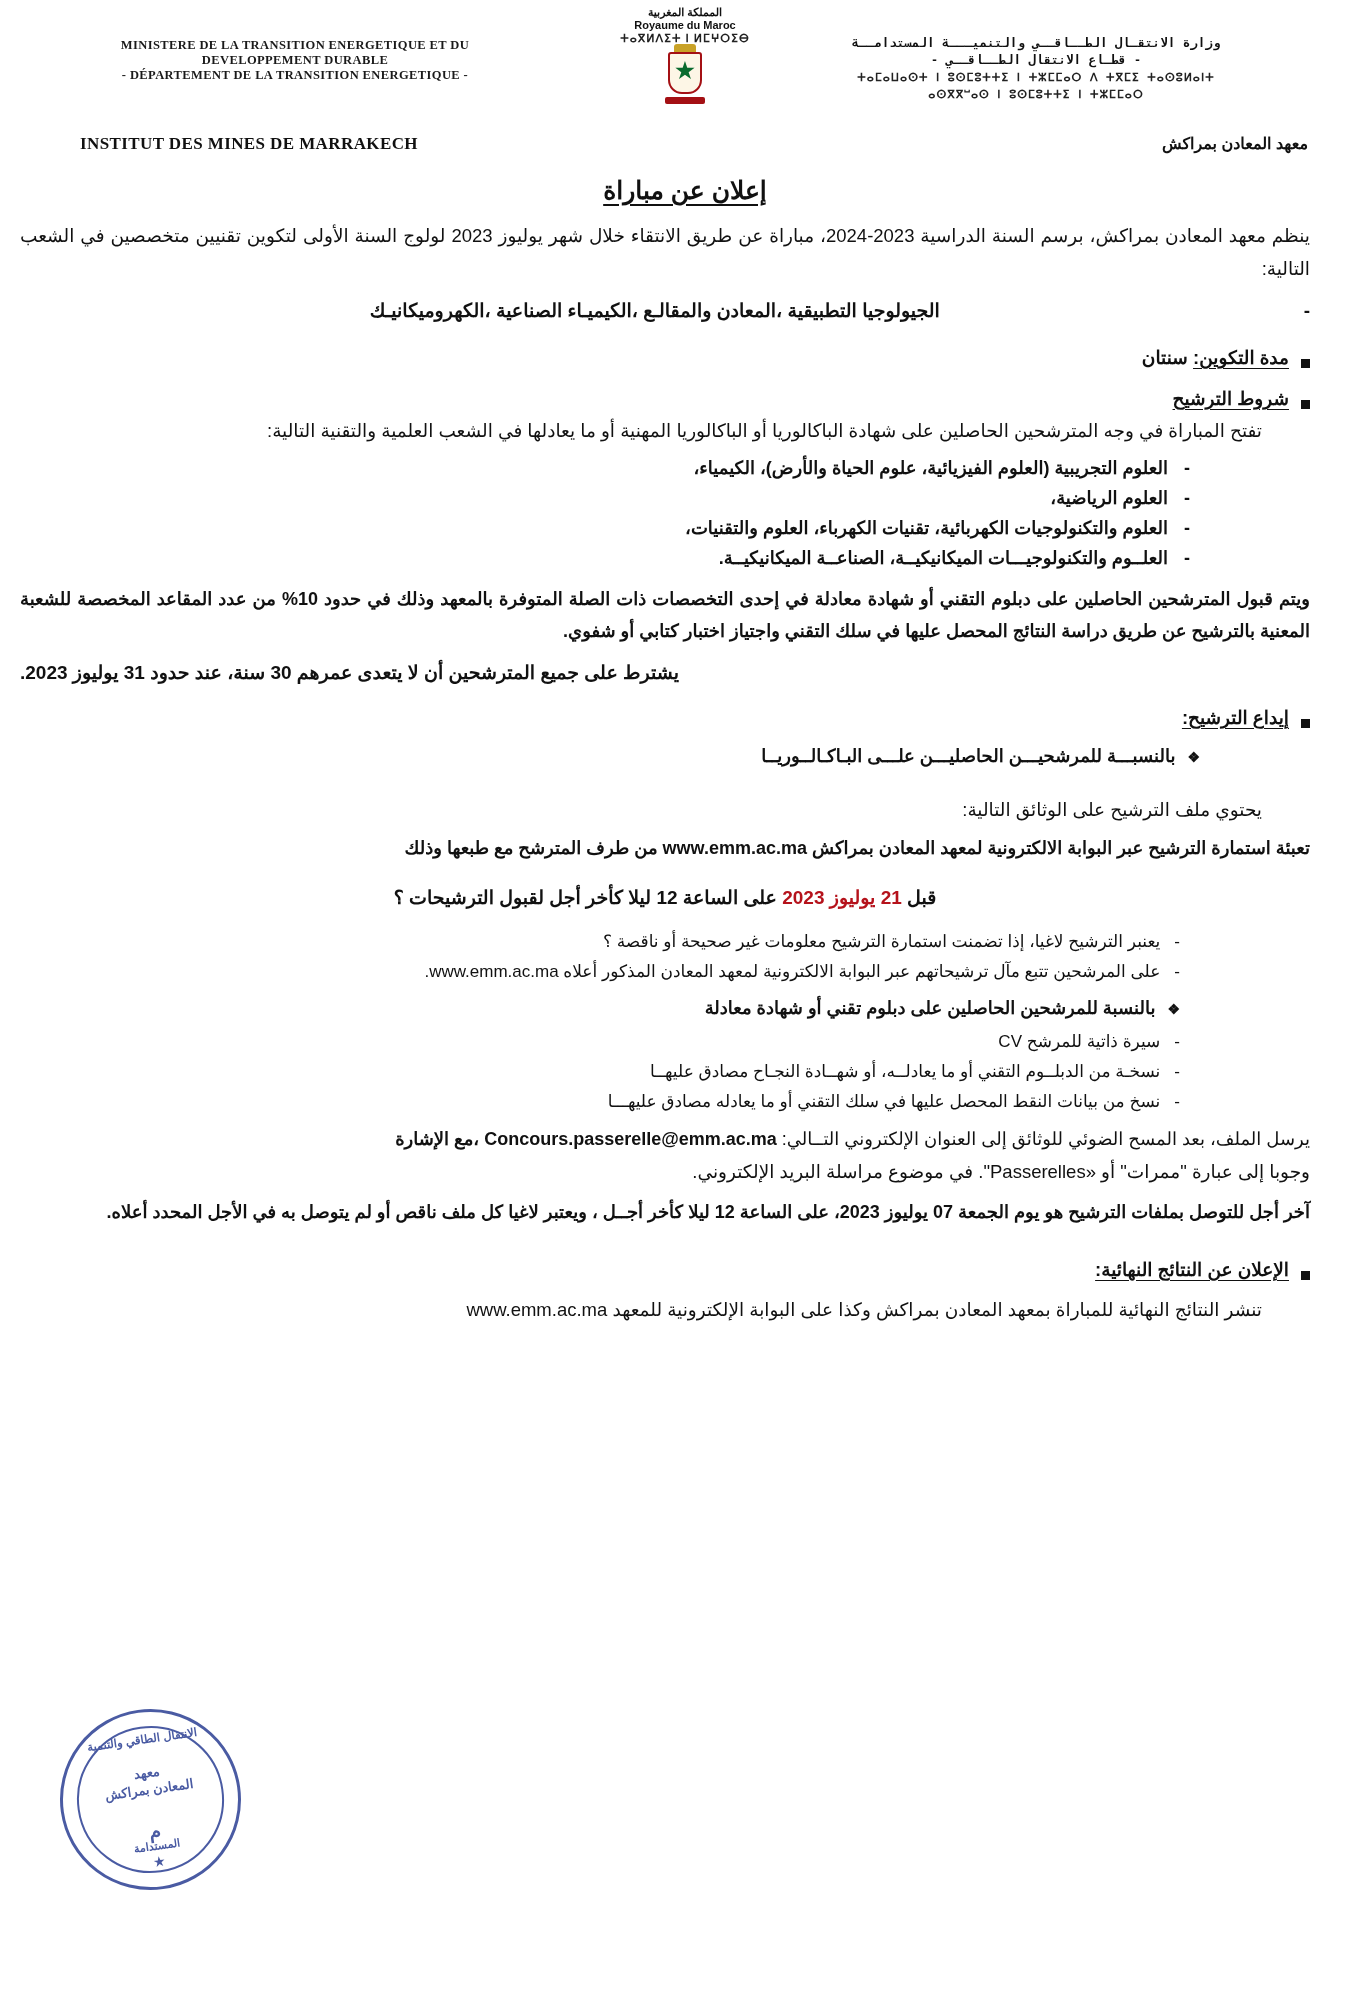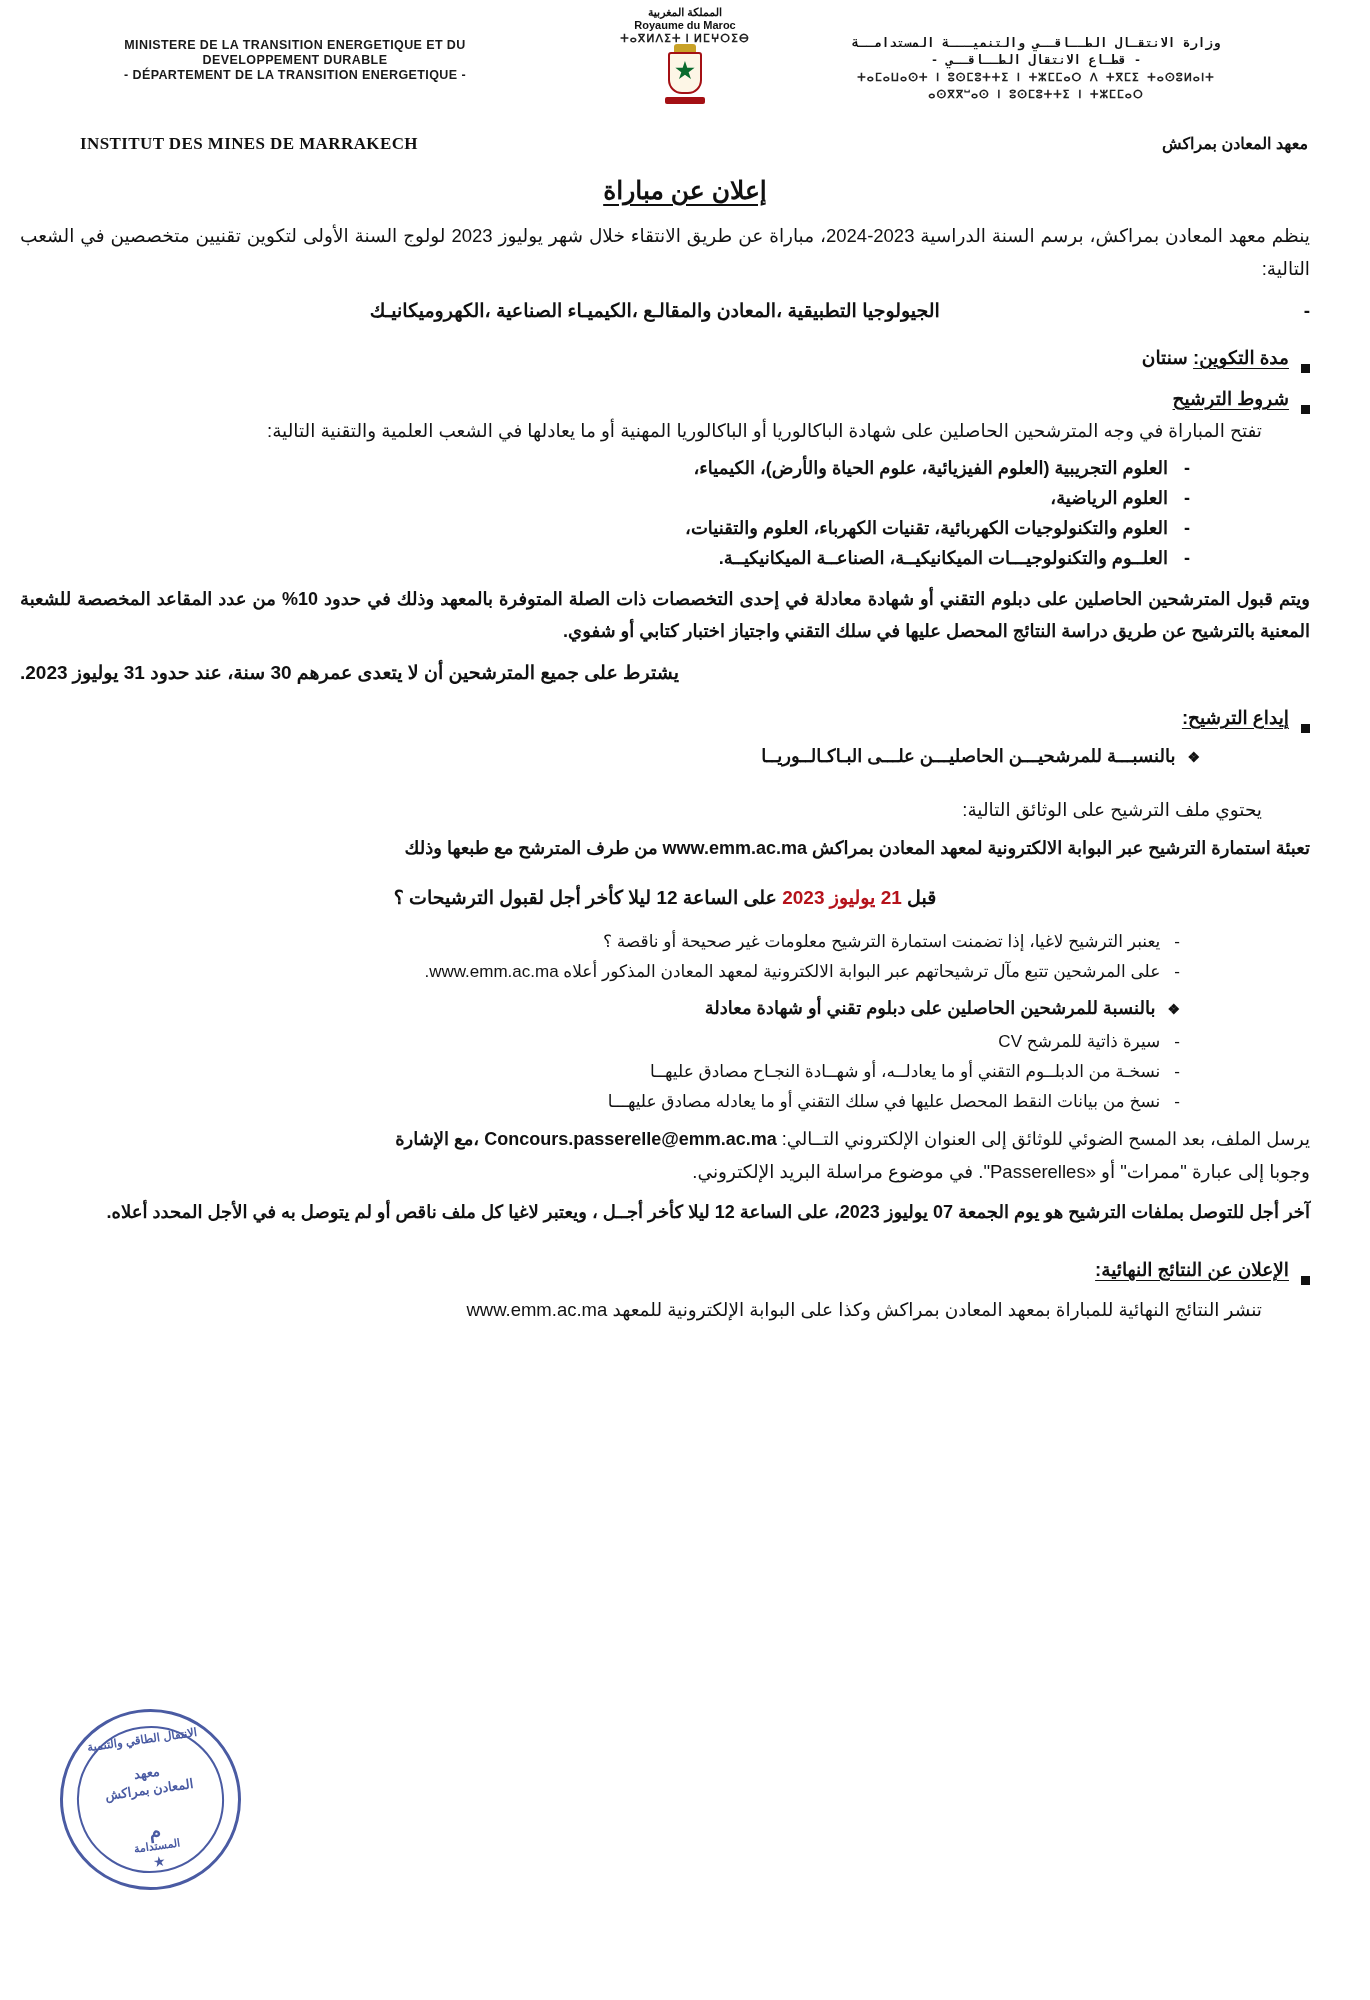--- a/index.html
+++ b/index.html
@@ -24,21 +24,21 @@
     position: relative;
     height: 110px;
     padding-top: 8px;
   }
   .hdr-left {
     position: absolute;
     left: 95px;
     top: 38px;
     width: 400px;
     text-align: center;
-    font-family: Liberation Sans, sans-serif;
+    font-family: Liberation Serif, serif;
     font-size: 12.5px;
     font-weight: bold;
     letter-spacing: 0.4px;
     line-height: 15px;
     color: #1a1a1a;
   }
   .hdr-center {
     position: absolute;
     left: 0;
     right: 0;
@@ -197,21 +197,21 @@
     font-family: "Liberation Sans", sans-serif;
     font-weight: bold;
     font-size: 18px;
     margin-top: 16px;
   }
   .seats .small { font-size: 15px; font-weight: bold; }
 
   .bullet-line {
     display: flex;
     direction: rtl;
-    align-items: flex-end;
+    align-items: center;
     gap: 12px;
     margin-top: 16px;
     font-family: "Liberation Sans", sans-serif;
   }
   .sq {
     width: 9px; height: 9px;
     background: #111;
     margin-top: 12px;
     flex: 0 0 auto;
   }

